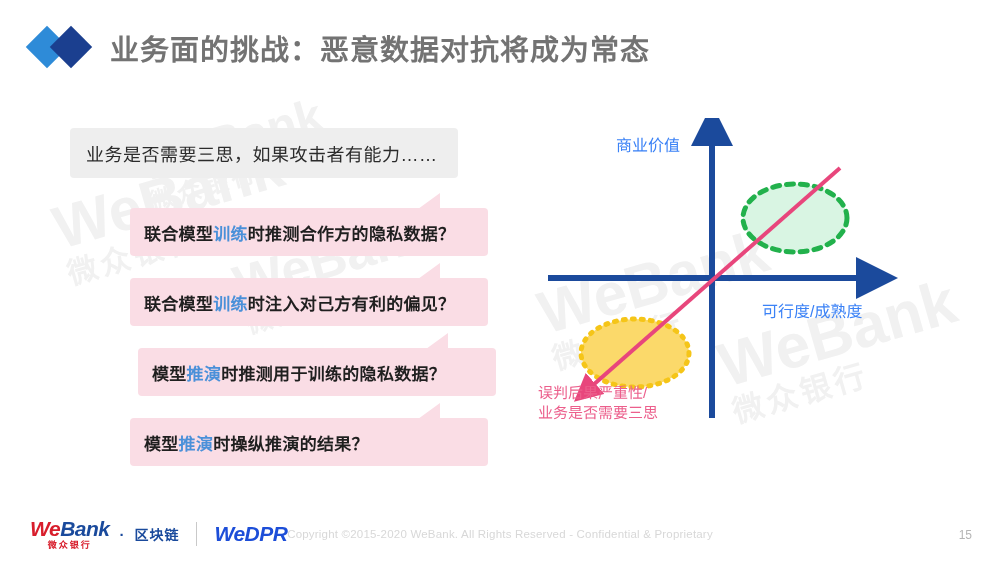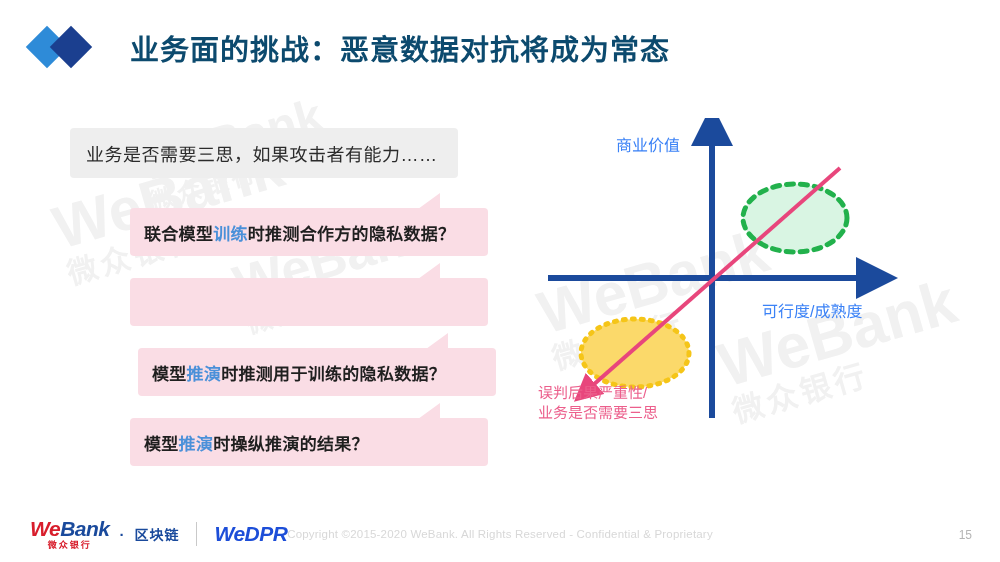--- a/index.html
+++ b/index.html
@@ -208,35 +208,38 @@
   <div class="wm wm-4">
     <span>WeBank</span>
     <span class="cn">微众银行</span>
   </div>
 
   <div class="title-row">
     <div class="diamonds">
       <div class="diamond light" id="dia-light" style="background: rgb(46, 139, 216);"></div>
       <div class="diamond dark" id="dia-dark" style="background: rgb(27, 63, 143);"></div>
     </div>
-    <div class="slide-title" id="slide-title" style="color: #0c4a6e; margin-left: 20px;">业务面的挑战：恶意数据对抗将成为常态</div>
+    <div class="slide-title" id="slide-title" style="color: #737373;">业务面的挑战：恶意数据对抗将成为常态</div>
   </div>
 
   <div class="gray-box" style="background: rgb(238, 238, 238);">
     <span class="txt">业务是否需要三思，如果攻击者有能力……</span>
   </div>
 
   <div class="bubble b1" style="background: rgb(250, 221, 229);">
     <span class="tail" style="border-bottom-color: rgb(250, 221, 229);"></span>
     <span class="txt">
       <span>联合模型</span><span class="hl" style="color: rgb(74, 144, 217);">训练</span><span>时推测合作方的隐私数据？</span>
     </span>
   </div>
   <div class="bubble b2" style="background: rgb(250, 221, 229);">
     <span class="tail" style="border-bottom-color: rgb(250, 221, 229);"></span>
+    <span class="txt">
+      <span>联合模型</span><span class="hl" style="color: rgb(74, 144, 217);">训练</span><span>时注入对己方有利的偏见？</span>
+    </span>
   </div>
   <div class="bubble b3" style="background: rgb(250, 221, 229); margin-left: 8px;">
     <span class="tail" style="border-bottom-color: rgb(250, 221, 229);"></span>
     <span class="txt">
       <span>模型</span><span class="hl" style="color: rgb(74, 144, 217);">推演</span><span>时推测用于训练的隐私数据？</span>
     </span>
   </div>
   <div class="bubble b4" style="background: rgb(250, 221, 229);">
     <span class="tail" style="border-bottom-color: rgb(250, 221, 229);"></span>
     <span class="txt">

